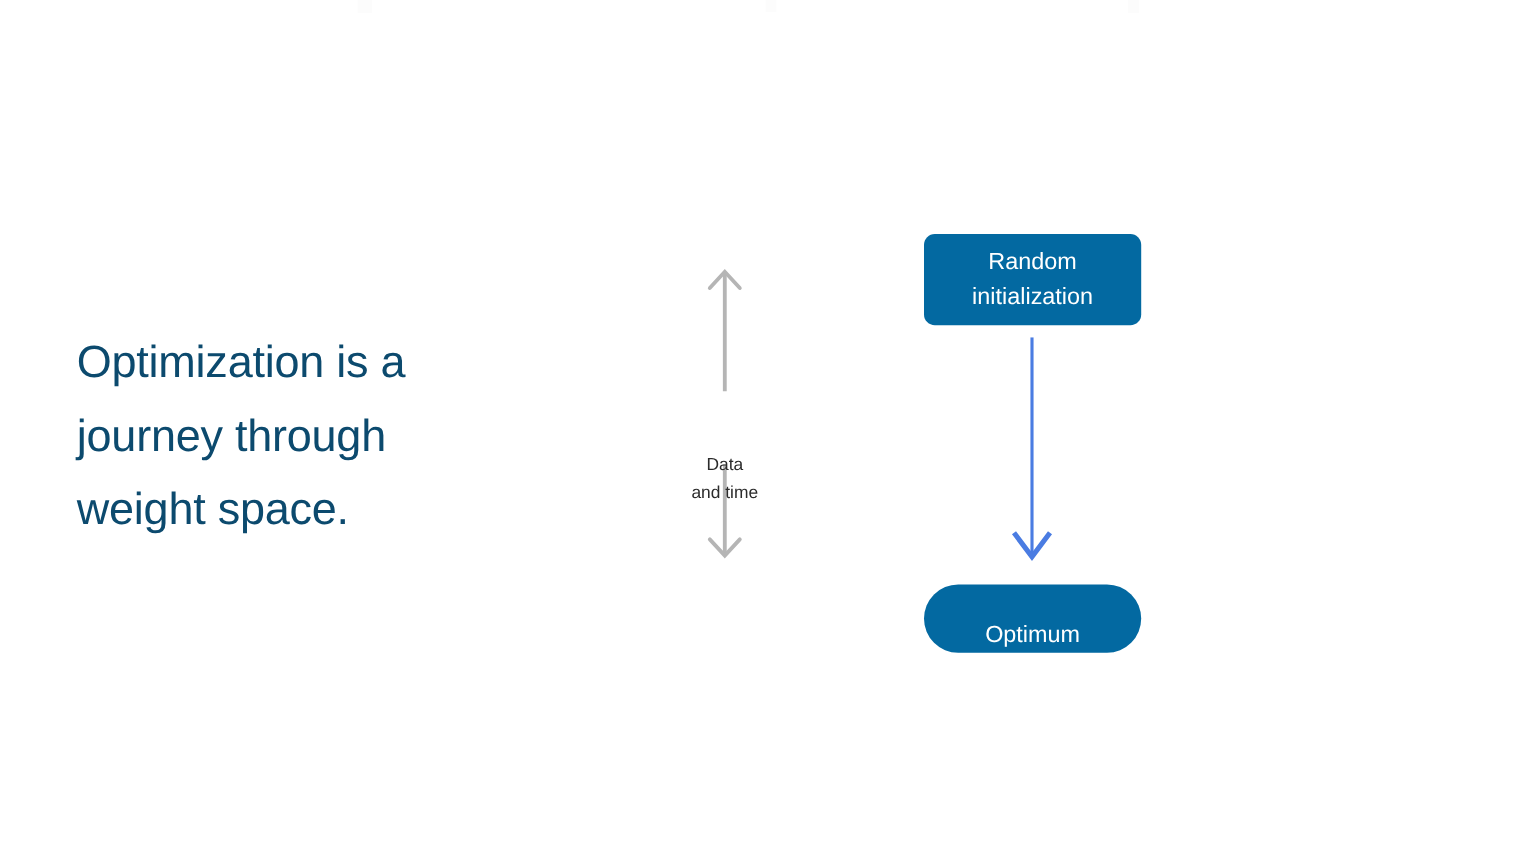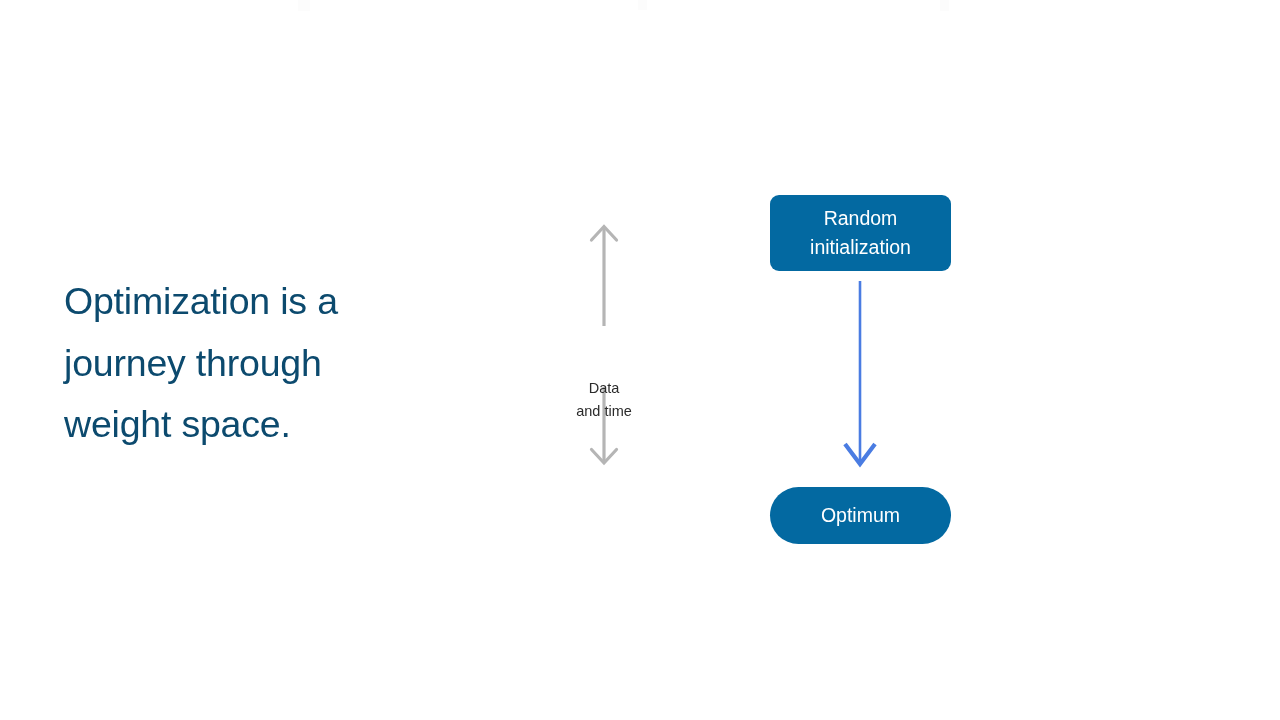--- a/index.html
+++ b/index.html
@@ -96,20 +96,21 @@
   }
   #node-random {
     top: 0;
     height: 76px;
     border-radius: 9px;
   }
   #node-optimum {
     top: 292px;
     height: 57px;
     border-radius: 29px;
+    align-items: flex-end;
   }
   #flow-arrow {
     position: absolute;
     left: 62px;
     top: 86px;
     width: 56px;
     height: 198px;
   }
   #flow-arrow svg { display: block; }
 </style>

